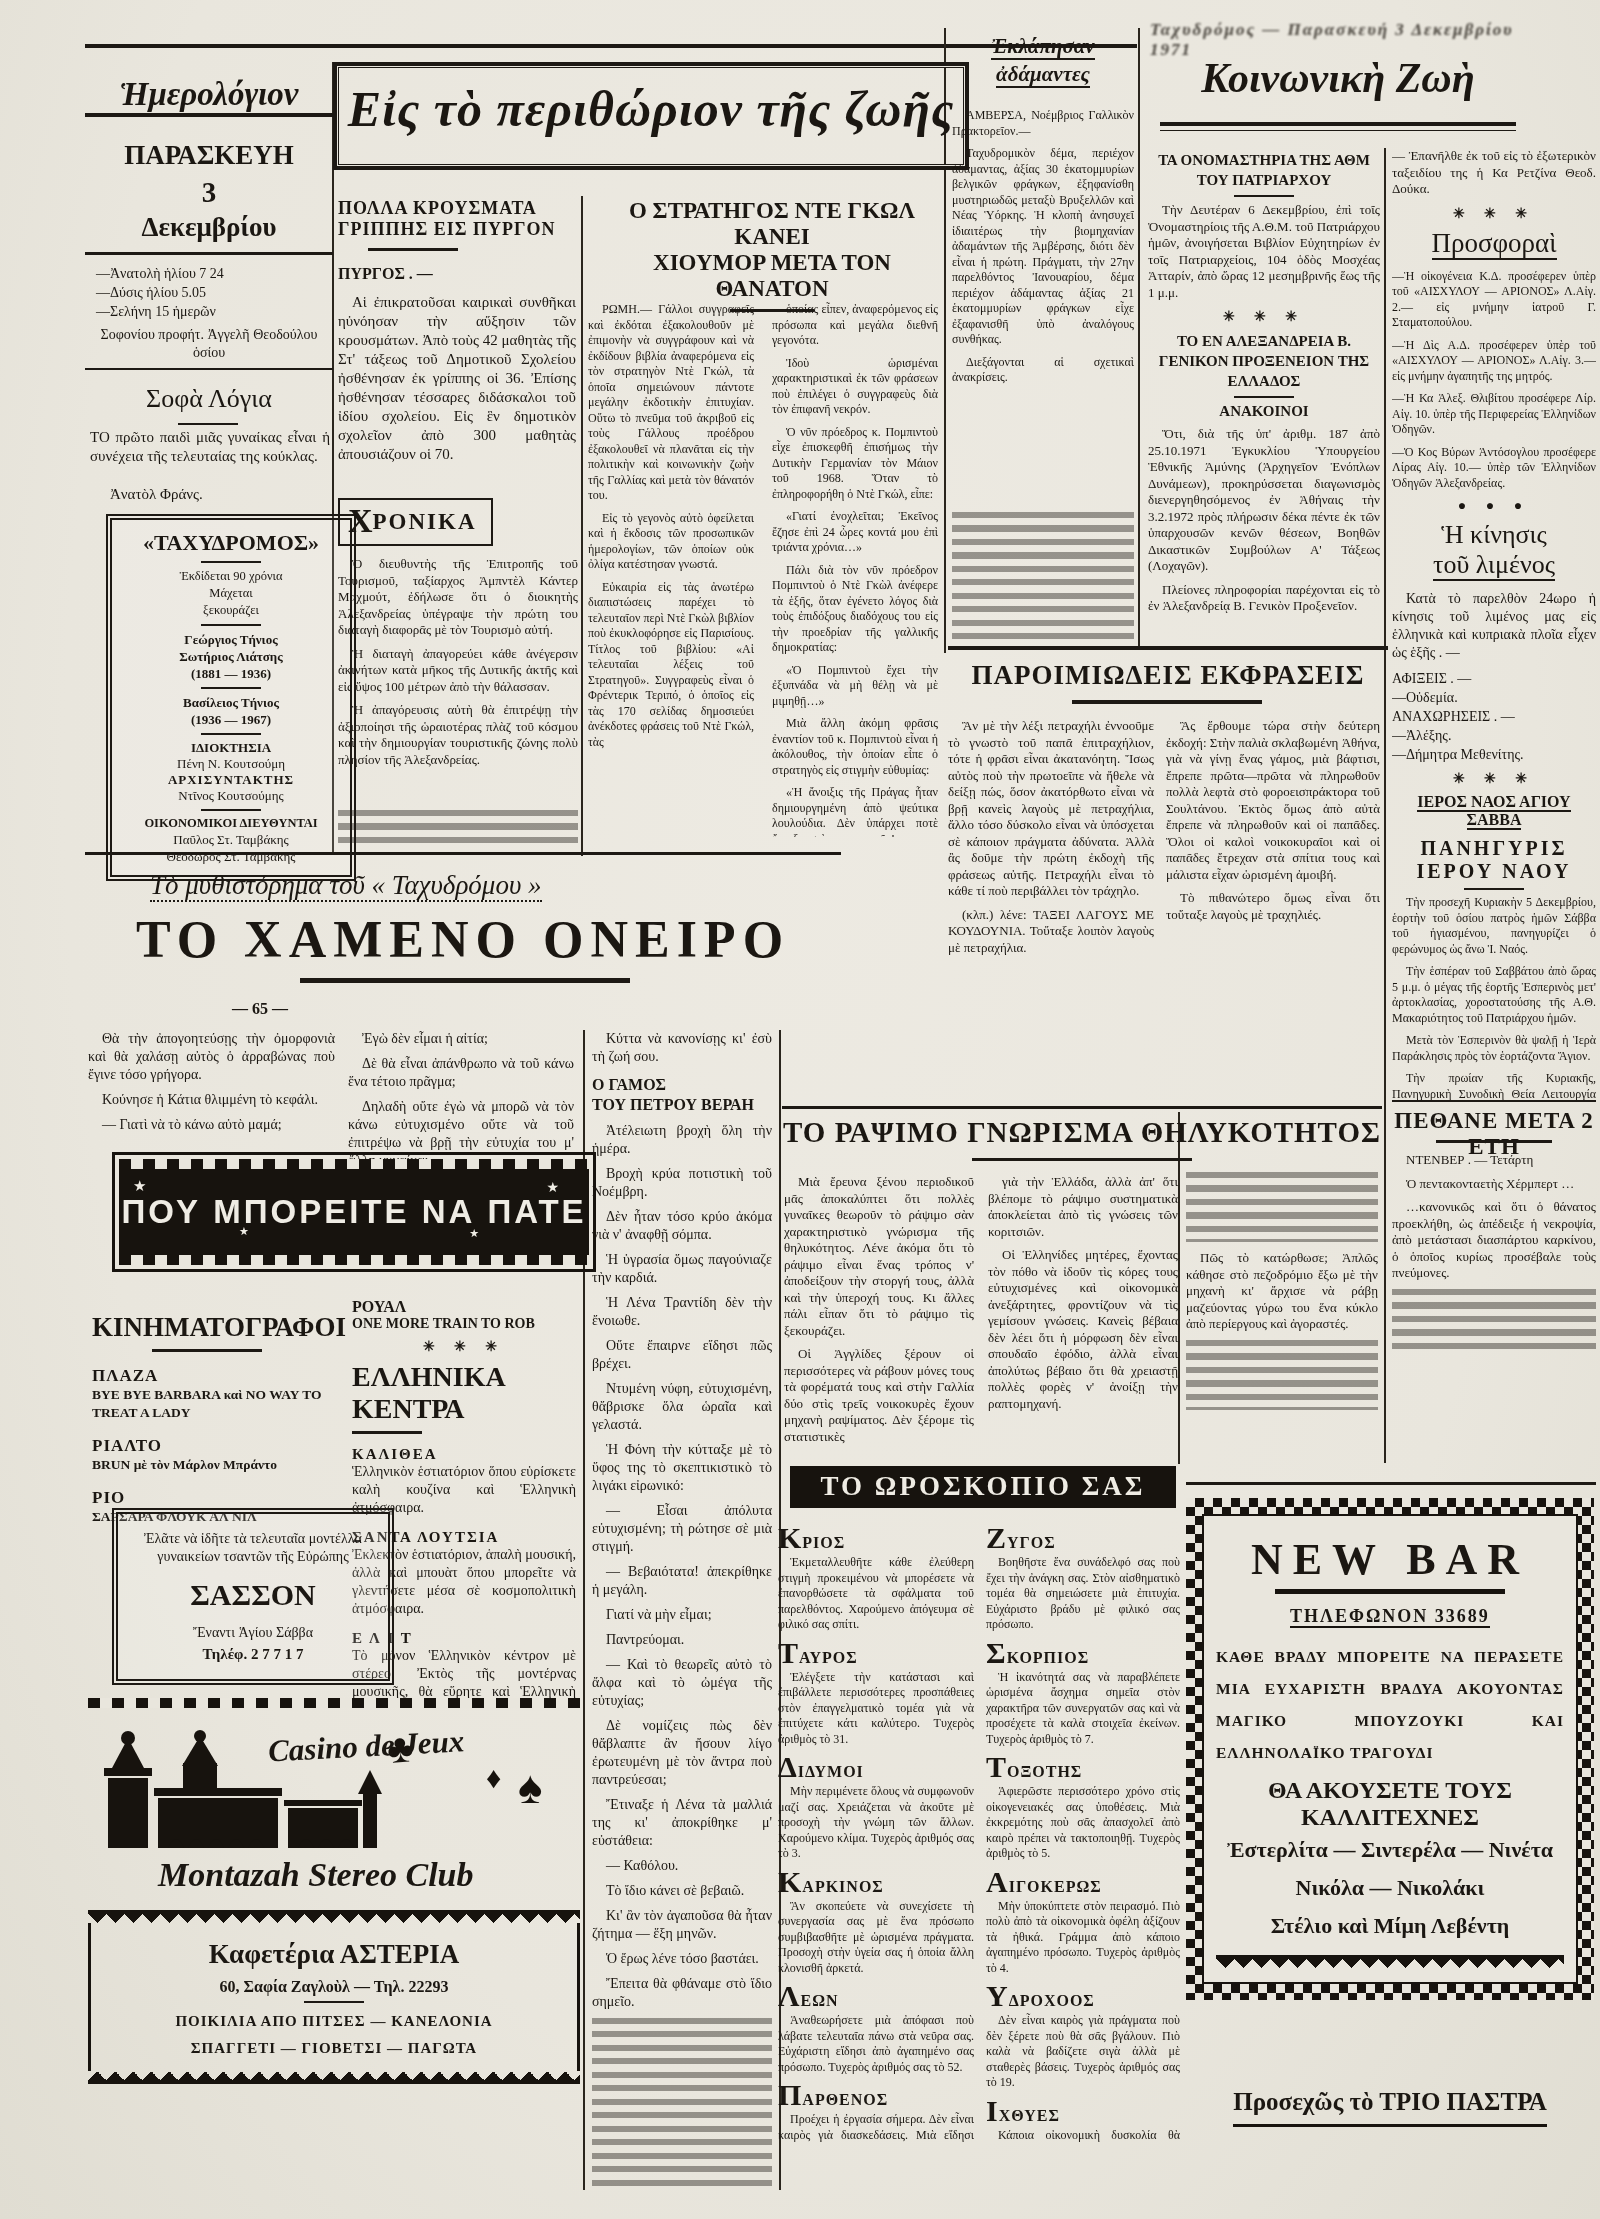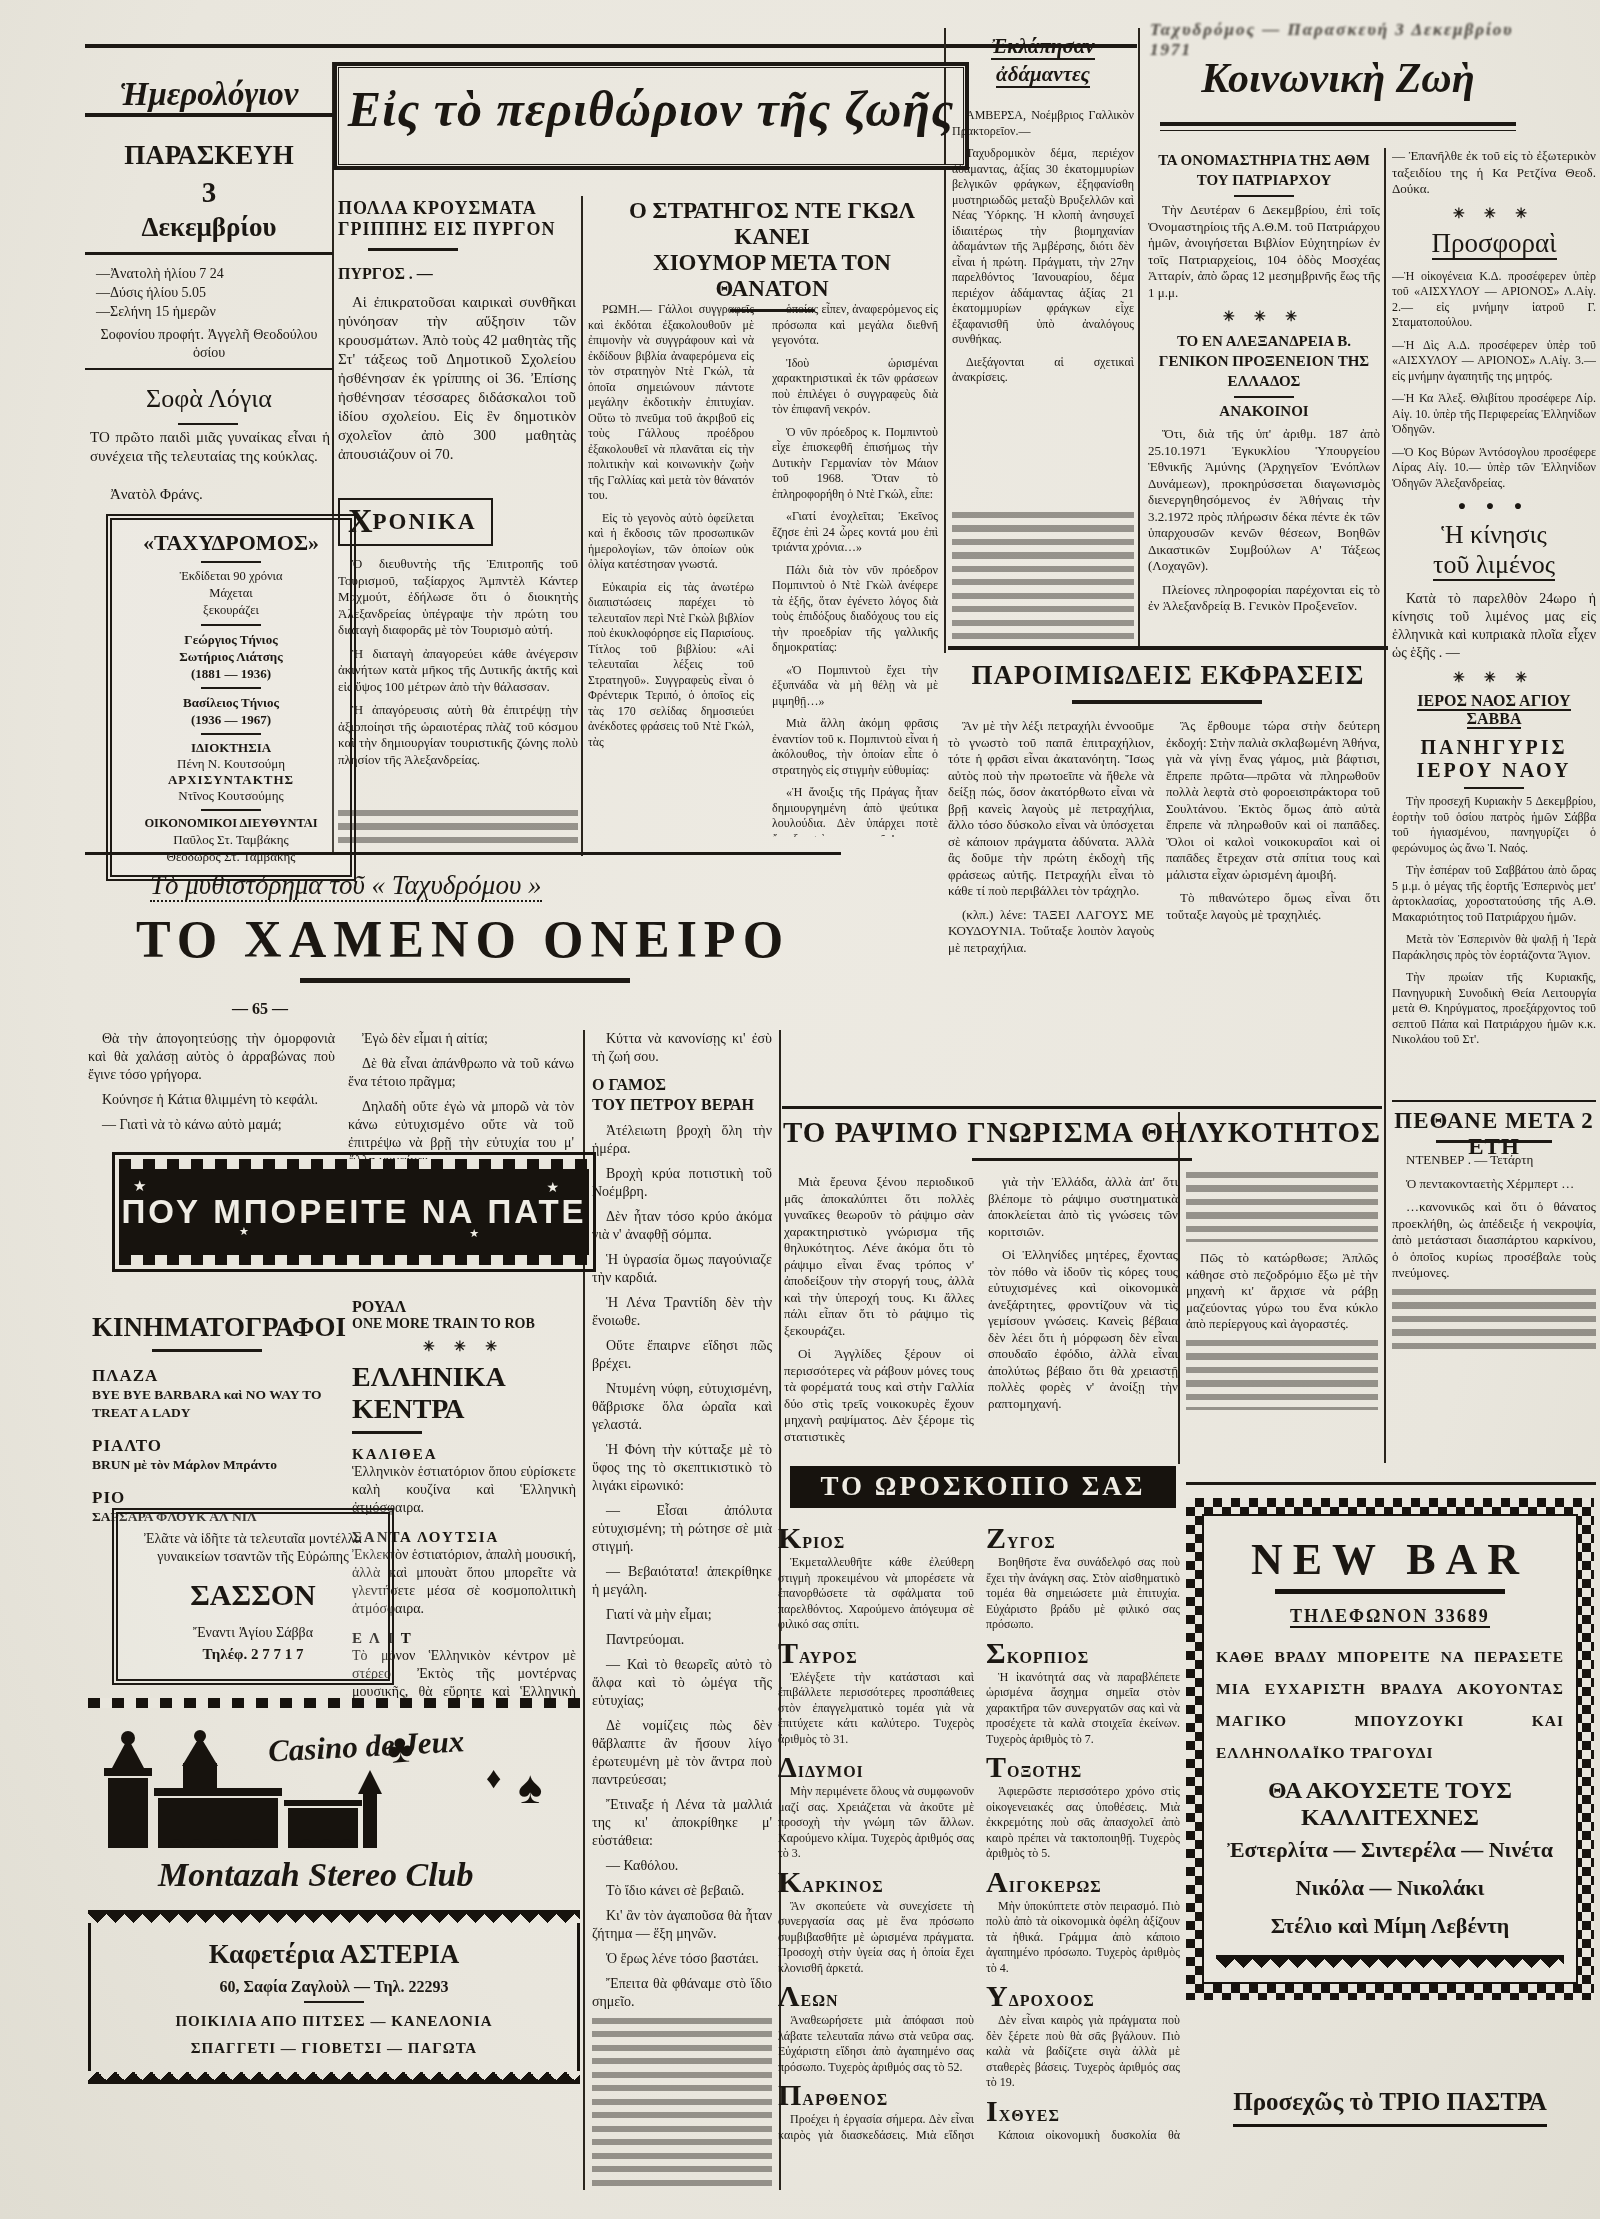--- a/index.html
+++ b/index.html
@@ -188,20 +188,27 @@
     <div class="j p12" style="margin-top:10px">
         <p>—Ἡ οἰκογένεια Κ.Δ. προσέφερεν ὑπὲρ τοῦ «ΑΙΣΧΥΛΟΥ — ΑΡΙΟΝΟΣ» Λ.Αἰγ. 2.— εἰς μνήμην ἰατροῦ Γ. Σταματοπούλου.</p>
         <p>—Ἡ Δὶς Α.Δ. προσέφερεν ὑπὲρ τοῦ «ΑΙΣΧΥΛΟΥ — ΑΡΙΟΝΟΣ» Λ.Αἰγ. 3.— εἰς μνήμην ἀγαπητῆς της μητρός.</p>
         <p>—Ἡ Κα Ἀλεξ. Θλιβίτου προσέφερε Λίρ. Αἰγ. 10. ὑπὲρ τῆς Περιφερείας Ἑλληνίδων Ὁδηγῶν.</p>
         <p>—Ὁ Κος Βύρων Ἀντόσογλου προσέφερε Λίρας Αἰγ. 10.— ὑπὲρ τῶν Ἑλληνίδων Ὁδηγῶν Ἀλεξανδρείας.</p>
       </div>
     <div class="stars b">● ● ●</div>
     <div class="c" style="font-size:26px">Ἡ κίνησις</div>
     <div class="c" style="font-size:26px"><span style="border-bottom:2px solid #1d1914">τοῦ λιμένος</span></div>
     <p class="j p14" style="margin-top:10px;text-indent:14px">Κατὰ τὸ παρελθὸν 24ωρο ἡ κίνησις τοῦ λιμένος μας εἰς ἑλληνικὰ καὶ κυπριακὰ πλοῖα εἶχεν ὡς ἑξῆς . —</p>
+    <div style="font-size:14px;line-height:19px">
+        <div>ΑΦΙΞΕΙΣ . —</div>
+        <div>—Οὐδεμία.</div>
+        <div>ΑΝΑΧΩΡΗΣΕΙΣ . —</div>
+        <div>—Ἀλέξης.</div>
+        <div>—Δήμητρα Μεθενίτης.</div>
+      </div>
     <div class="stars b">✳ ✳ ✳</div>
     <div class="c b" style="font-size:16px"><span style="border-bottom:2px solid #1d1914">ΙΕΡΟΣ ΝΑΟΣ ΑΓΙΟΥ ΣΑΒΒΑ</span></div>
     <div class="c b" style="font-size:20px;letter-spacing:3px;margin-top:8px">ΠΑΝΗΓΥΡΙΣ</div>
     <div class="c b" style="font-size:20px;letter-spacing:3px">ΙΕΡΟΥ ΝΑΟΥ</div>
     <div class="smallrule"></div>
     <div class="j ind p12">
         <p>Τὴν προσεχῆ Κυριακὴν 5 Δεκεμβρίου, ἑορτὴν τοῦ ὁσίου πατρὸς ἡμῶν Σάββα τοῦ ἡγιασμένου, πανηγυρίζει ὁ φερώνυμος ὡς ἄνω Ἱ. Ναός.</p>
         <p>Τὴν ἑσπέραν τοῦ Σαββάτου ἀπὸ ὥρας 5 μ.μ. ὁ μέγας τῆς ἑορτῆς Ἑσπερινὸς μετ' ἀρτοκλασίας, χοροστατούσης τῆς Α.Θ. Μακαριότητος τοῦ Πατριάρχου ἡμῶν.</p>
         <p>Μετὰ τὸν Ἑσπερινὸν θὰ ψαλῇ ἡ Ἱερὰ Παράκλησις πρὸς τὸν ἑορτάζοντα Ἅγιον.</p>
         <p>Τὴν πρωίαν τῆς Κυριακῆς, Πανηγυρικὴ Συνοδικὴ Θεία Λειτουργία μετὰ Θ. Κηρύγματος, προεξάρχοντος τοῦ σεπτοῦ Πάπα καὶ Πατριάρχου ἡμῶν κ.κ. Νικολάου τοῦ Στ'.</p>
@@ -392,21 +399,21 @@
       <div>
       <h4 class="signname">ΤΑΥΡΟΣ</h4>
       <p class="j p12" style="text-indent:12px">Ἐλέγξετε τὴν κατάστασι καὶ ἐπιβάλλετε περισσότερες προσπάθειες στὸν ἐπαγγελματικὸ τομέα γιὰ νὰ ἐπιτύχετε κάτι καλύτερο. Τυχερὸς ἀριθμὸς τὸ 31.</p>
     </div>
       <div>
       <h4 class="signname">ΔΙΔΥΜΟΙ</h4>
       <p class="j p12" style="text-indent:12px">Μὴν περιμένετε ὅλους νὰ συμφωνοῦν μαζί σας. Χρειάζεται νὰ ἀκοῦτε μὲ προσοχὴ τὴν γνώμη τῶν ἄλλων. Χαρούμενο κλίμα. Τυχερὸς ἀριθμός σας τὸ 3.</p>
     </div>
       <div>
       <h4 class="signname">ΚΑΡΚΙΝΟΣ</h4>
-      <p class="j p12" style="text-indent:12px">Ἂν σκοπεύετε νὰ συνεχίσετε τὴ συνεργασία σας μὲ ἕνα πρόσωπο συμβιβασθῆτε μὲ ὡρισμένα πράγματα. Προσοχὴ στὴν ὑγεία σας ἡ ὁποία ἔχει κλονισθῆ ἀρκετά.</p>
+      <p class="j p12" style="text-indent:12px">Ἂν σκοπεύετε νὰ συνεχίσετε τὴ συνεργασία σας μὲ ἕνα πρόσωπο συμβιβασθῆτε μὲ ὡρισμένα πράγματα. Προσοχὴ στὴν ὑγεία σας ἡ ὁποία ἄλλη κλονισθῆ ἀρκετά.</p>
     </div>
       <div>
       <h4 class="signname">ΛΕΩΝ</h4>
       <p class="j p12" style="text-indent:12px">Ἀναθεωρήσετε μιὰ ἀπόφασι ποὺ λάβατε τελευταῖα πάνω στὰ νεῦρα σας. Εὐχάριστη εἴδησι ἀπὸ ἀγαπημένο σας πρόσωπο. Τυχερὸς ἀριθμός σας τὸ 52.</p>
     </div>
       <div>
       <h4 class="signname">ΠΑΡΘΕΝΟΣ</h4>
       <p class="j p12" style="text-indent:12px">Προέχει ἡ ἐργασία σήμερα. Δὲν εἶναι καιρὸς γιὰ διασκεδάσεις. Μιὰ εἴδησι ἀπὸ μακριὰ θὰ σᾶς δυσαρεστήσῃ. Εὐχάριστη συνάντησις. Τυχερὸς ἀριθμὸς τὸ 2.</p>
     </div>
     </div>

